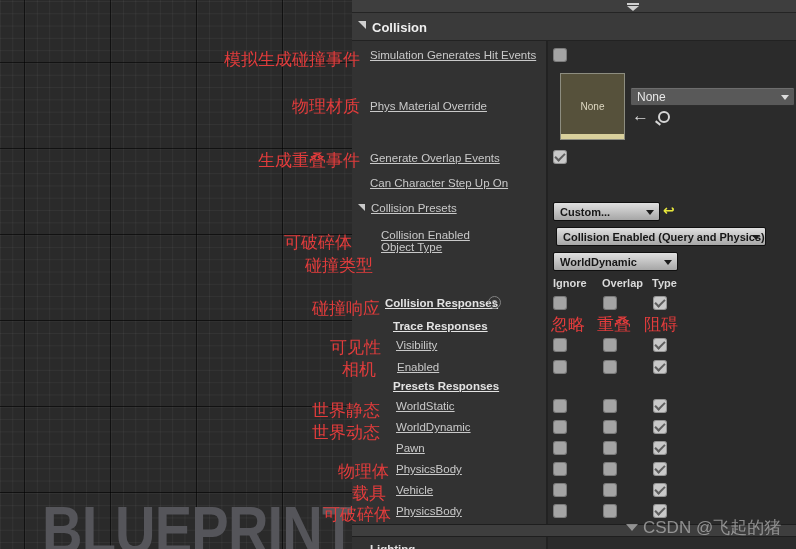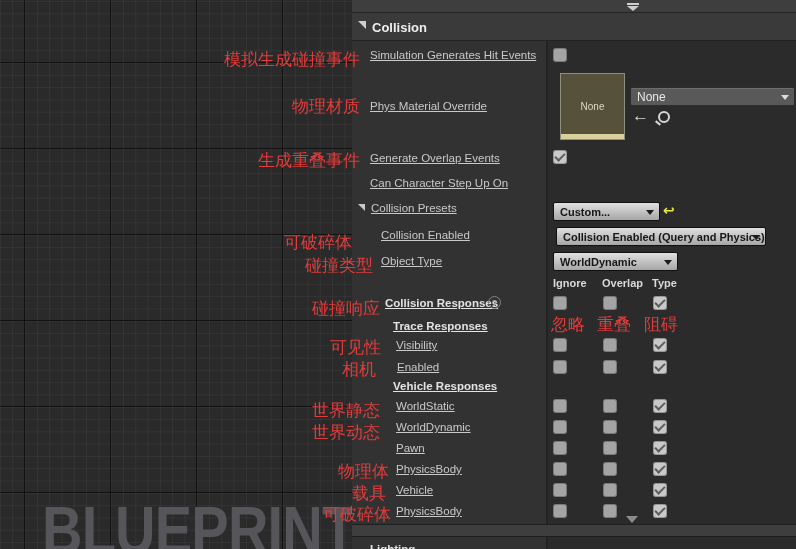--- a/index.html
+++ b/index.html
@@ -79,21 +79,21 @@
     <div class="label-col"></div>
   </div>
 
   <span class="lbl" style="left:370px;top:49px">Simulation Generates Hit Events</span>
   <span class="lbl" style="left:370px;top:100px">Phys Material Override</span>
   <span class="lbl" style="left:370px;top:152px">Generate Overlap Events</span>
   <span class="lbl" style="left:370px;top:177px">Can Character Step Up On</span>
   <span class="sub-tri" style="left:358px;top:204px"></span>
   <span class="lbl" style="left:371px;top:202px">Collision Presets</span>
   <span class="lbl" style="left:381px;top:229px">Collision Enabled</span>
-  <span class="lbl" style="left:381px;top:255px">Object Type</span>
+  <span class="lbl" style="left:381px;top:241px">Object Type</span>
 
   <span class="cb" style="left:553px;top:48px"></span>
 
   <div class="thumb">
     <span>None</span>
     <span class="strip"></span>
   </div>
   <div class="dd asset" style="left:630px;top:87px;width:165px">
     <span>None</span>
       <span class="arr"></span>
@@ -124,21 +124,21 @@
   <span class="col-hdr" style="left:602px;top:277px">Overlap</span>
   <span class="col-hdr" style="left:652px;top:277px">Type</span>
 
   <span class="lbl bold" style="left:385px;top:297px">Collision Responses</span>
   <span class="help-icon">?</span>
   <span class="cb" style="left:553px;top:296px"></span>
   <span class="cb" style="left:603px;top:296px"></span>
   <span class="cb checked" style="left:653px;top:296px"></span>
 
   <span class="lbl bold" style="left:393px;top:320px">Trace Responses</span>
-  <span class="lbl bold" style="left:393px;top:380px">Vehicle Responses</span>
+  <span class="lbl bold" style="left:393px;top:380px">Presets Responses</span>
 
   <span class="lbl" style="left:396px;top:339px">Visibility</span>
   <span class="cb" style="left:553px;top:338px"></span>
   <span class="cb" style="left:603px;top:338px"></span>
   <span class="cb checked" style="left:653px;top:338px"></span>
 
   <span class="lbl" style="left:397px;top:361px">Enabled</span>
   <span class="cb" style="left:553px;top:360px"></span>
   <span class="cb" style="left:603px;top:360px"></span>
   <span class="cb checked" style="left:653px;top:360px"></span>
@@ -192,15 +192,16 @@
   <span class="anno" style="right:407px;top:460px">物理体</span>
   <span class="anno" style="right:410px;top:482px">载具</span>
   <span class="anno" style="right:405px;top:503px">可破碎体</span>
 
   <span class="anno" style="left:551px;top:313px">忽略</span>
   <span class="anno" style="left:597px;top:313px">重叠</span>
   <span class="anno" style="left:644px;top:313px">阻碍</span>
 
   <div class="csdn">
     <span class="tri"></span>
+    <span class="txt">CSDN @飞起的猪</span>
   </div>
 
 </div>
 
 </body></html>

